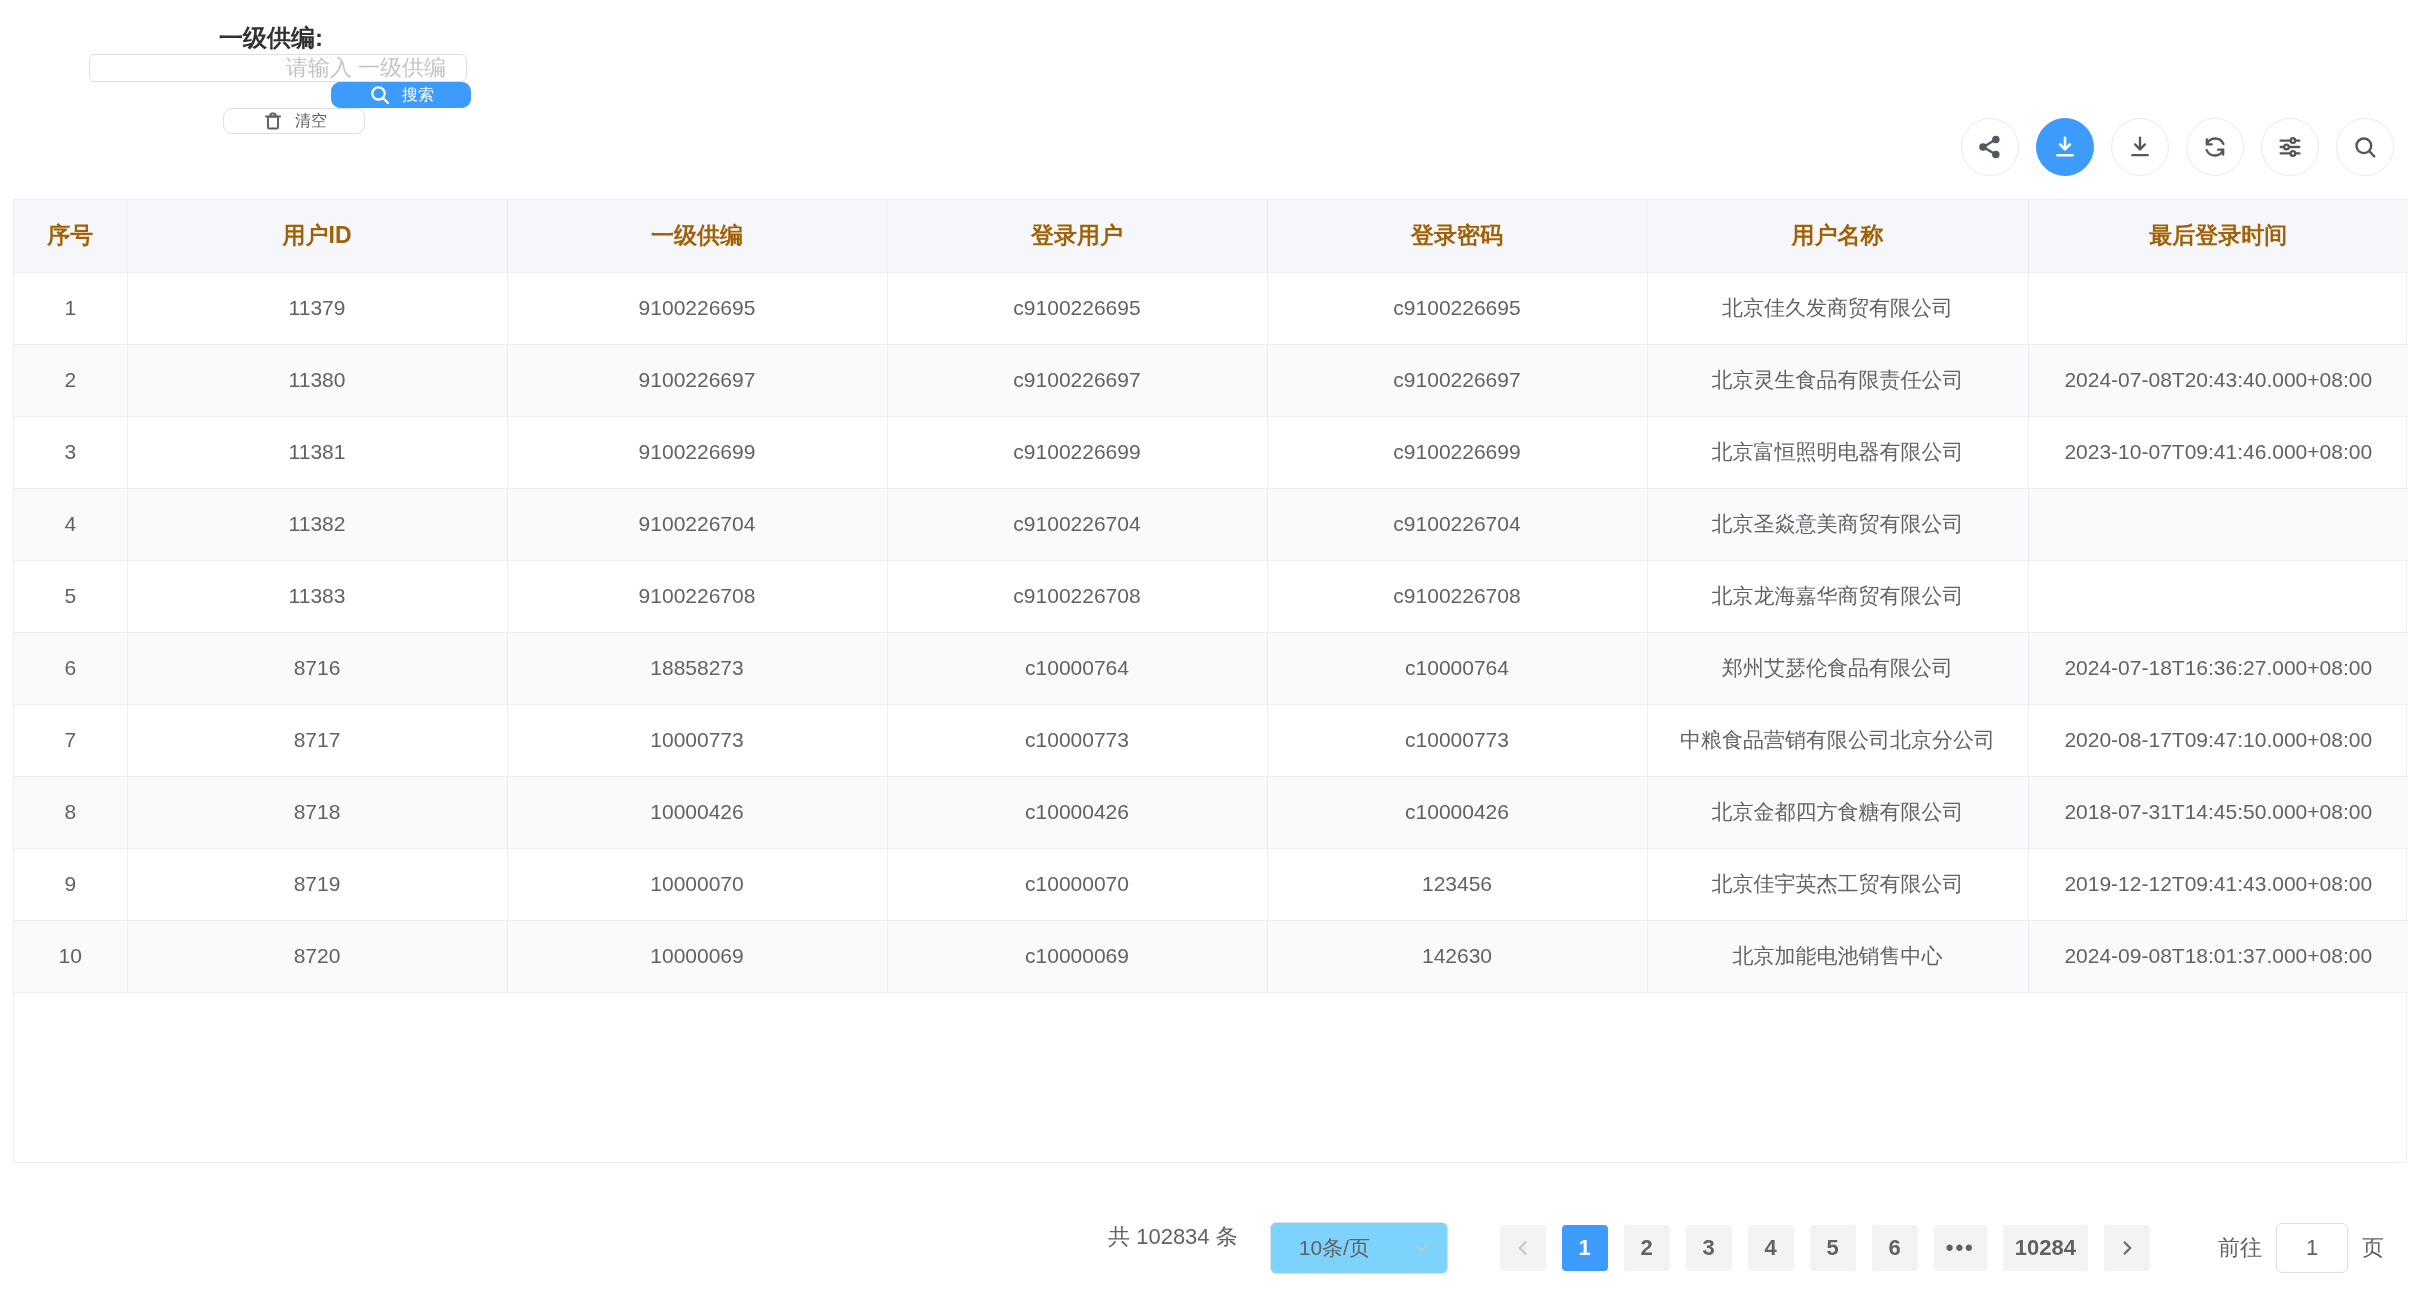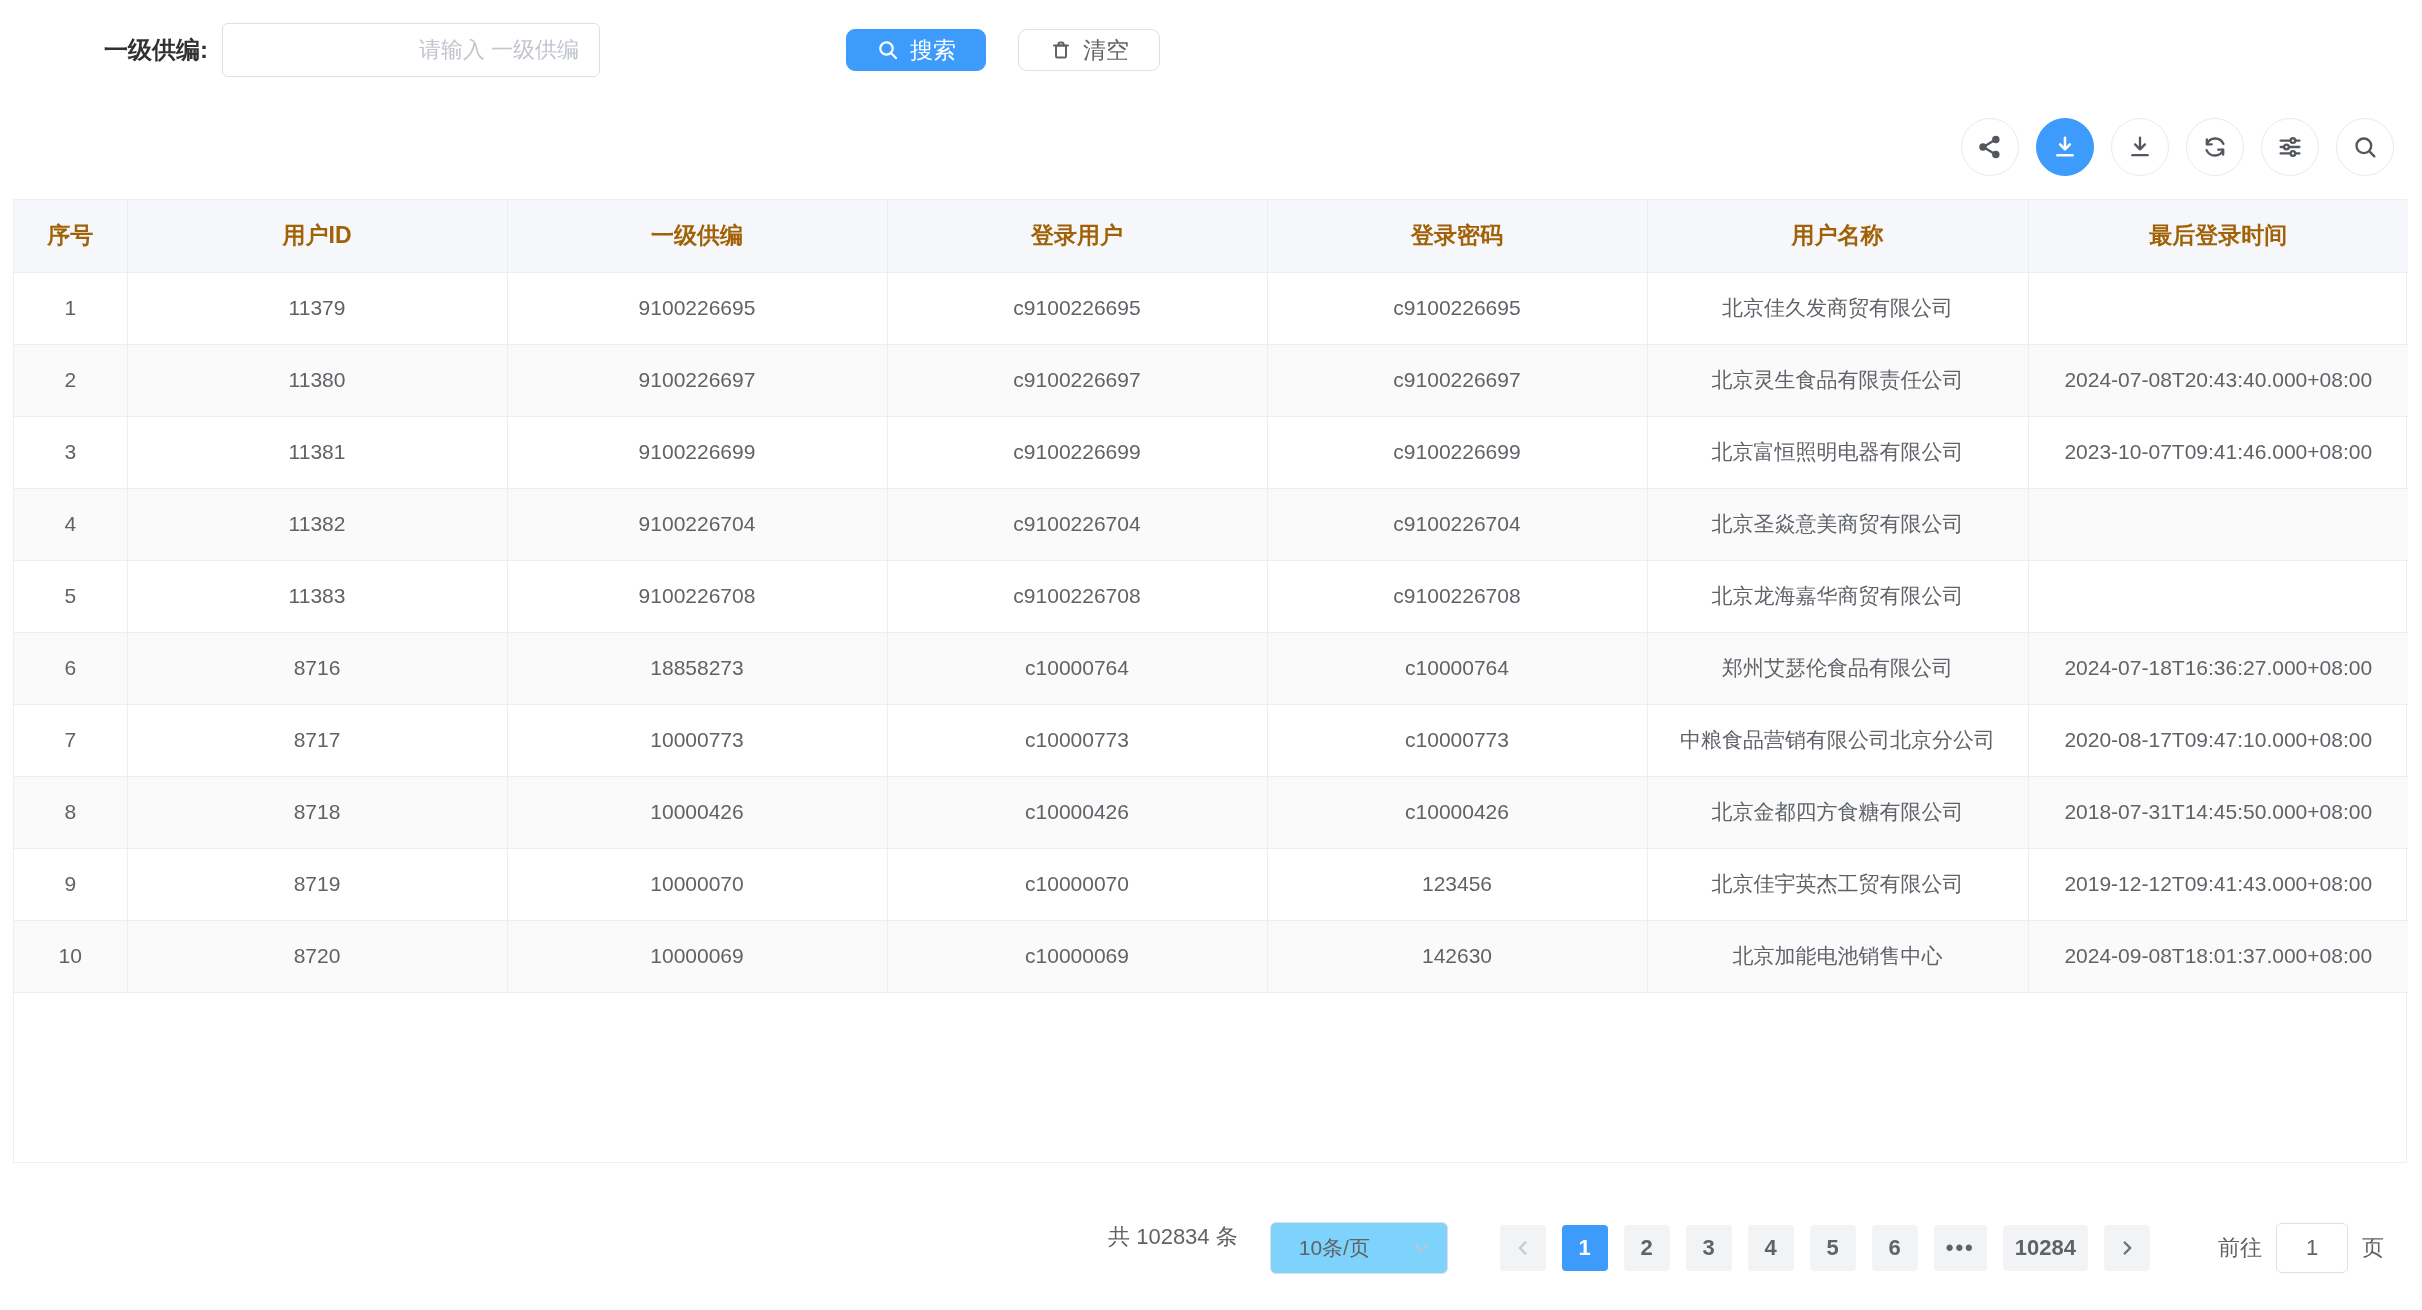--- a/index.html
+++ b/index.html
@@ -1,27 +1,27 @@
 <!DOCTYPE html>
 <html><head>
 <meta charset="utf-8">
 <style>
   * { margin:0; padding:0; box-sizing:border-box; }
   html,body { width:2422px; height:1310px; background:#ffffff; overflow:hidden;
               font-family:"Liberation Sans","DejaVu Sans",sans-serif; color:#606266; }
 
   
-  .search-row { position:absolute; top:22px; left:104px; height:56px; display:flex; align-items:center; }
+  .search-row { position:absolute; top:22px; left:85px; height:56px; display:flex; align-items:center;flex-direction:column; }
   .search-label { font-size:24px; font-weight:700; color:#303133; margin-right:14px; white-space:nowrap; }
   .search-input { width:378px; height:54px; border:1px solid #dcdfe6; border-radius:6px;
                   padding:0 20px; font-size:22px; color:#606266; outline:none;
                   font-family:"Liberation Sans","DejaVu Sans",sans-serif;text-align:right; }
   .search-input::placeholder { color:#c0c4cc; }
   .btn { display:inline-flex; align-items:center; justify-content:center; gap:10px;
-         height:42px; border-radius:9px; font-size:23px; cursor:pointer;
+         height:42px; border-radius:9px; font-size:16px; cursor:pointer;
          font-family:"Liberation Sans","DejaVu Sans",sans-serif; }
   .btn-search { margin-left:246px; width:140px; background:#3d9bfb; border:1px solid #3d9bfb; color:#fff; }
   .btn-clear  { margin-left:32px;  width:142px; background:#fff; border:1px solid #dcdfe6; color:#606266; }
 
   
   .toolbar { position:absolute; top:118px; right:28px; display:flex; gap:17px; }
   .circle-btn { width:58px; height:58px; border-radius:50%; border:1px solid #e7eaf0; background:#fff;
                 display:flex; align-items:center; justify-content:center; color:#53575e; cursor:pointer; }
   .circle-btn.active { background:#3d9bfb; border-color:#3d9bfb; color:#ffffff; }
   .circle-btn svg { display:block; }

